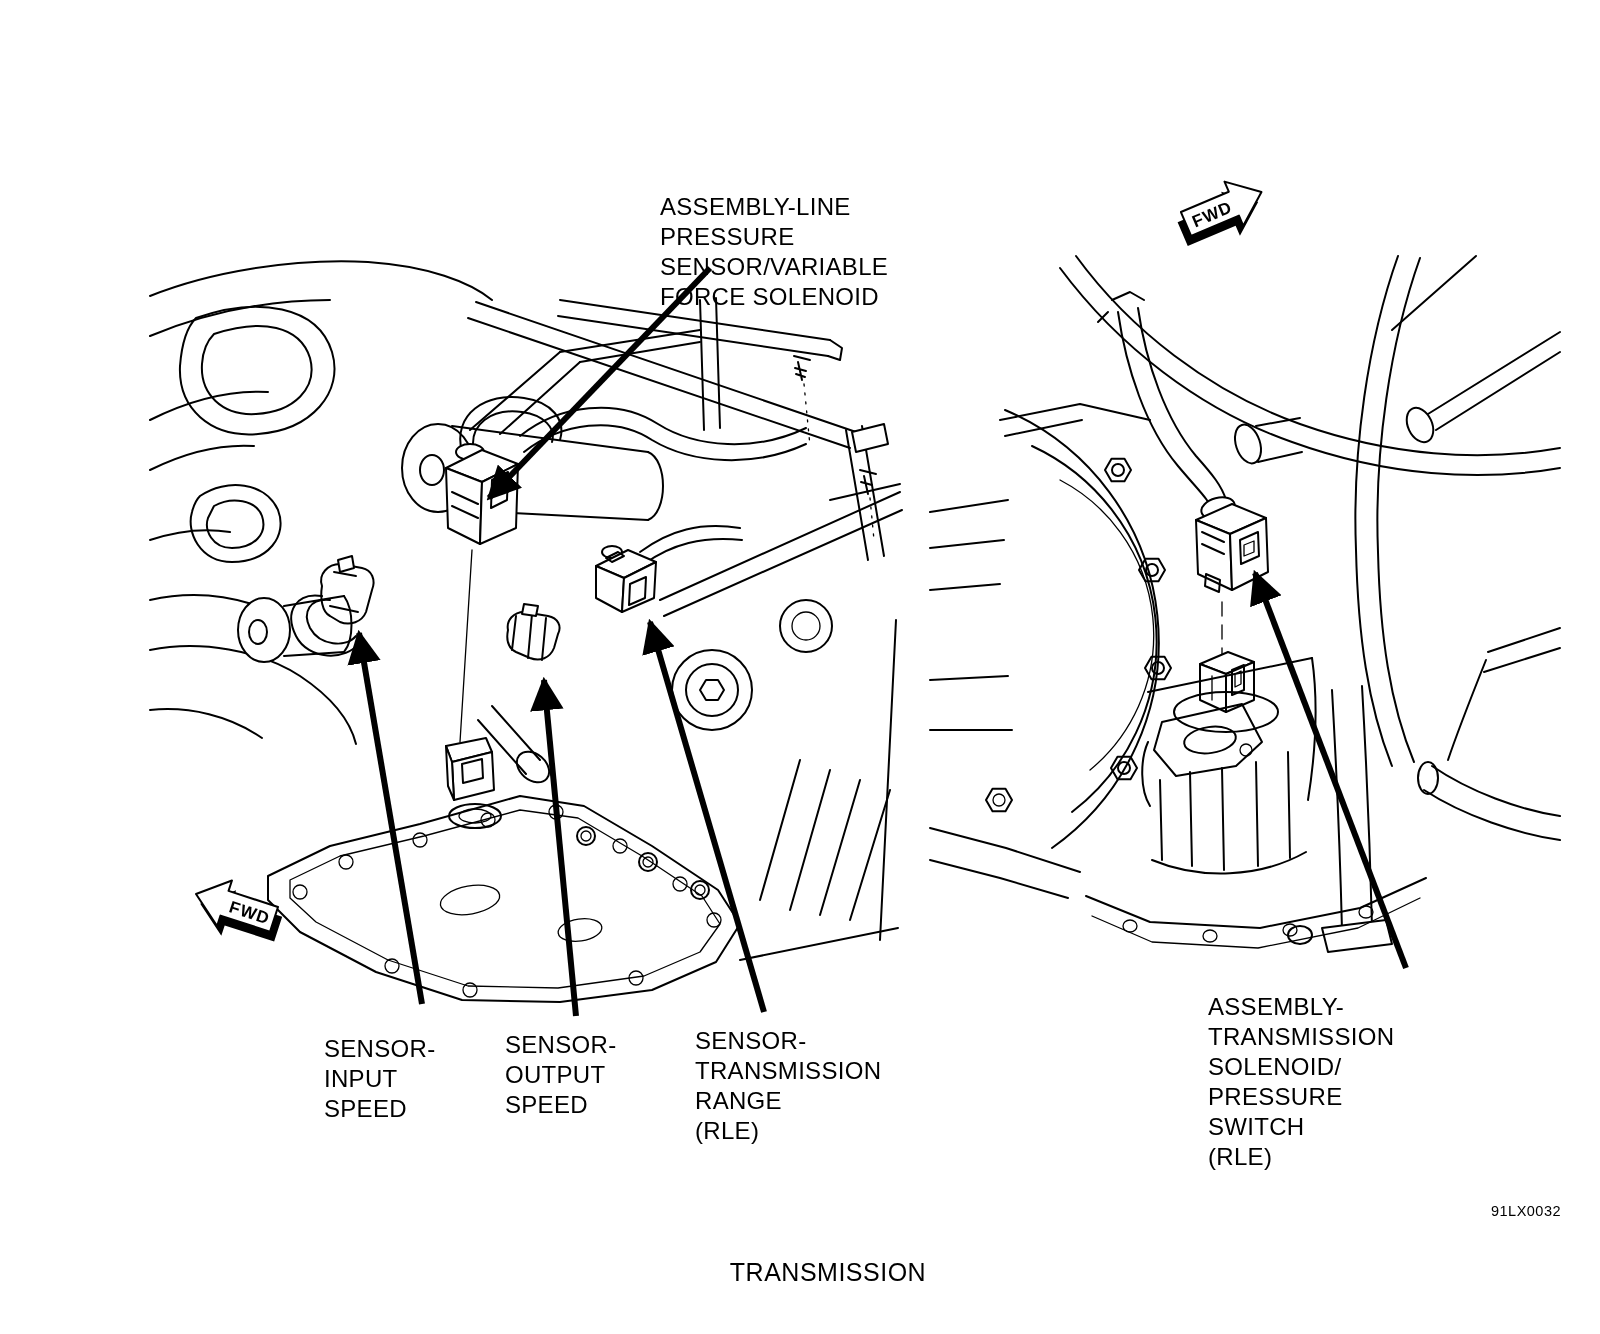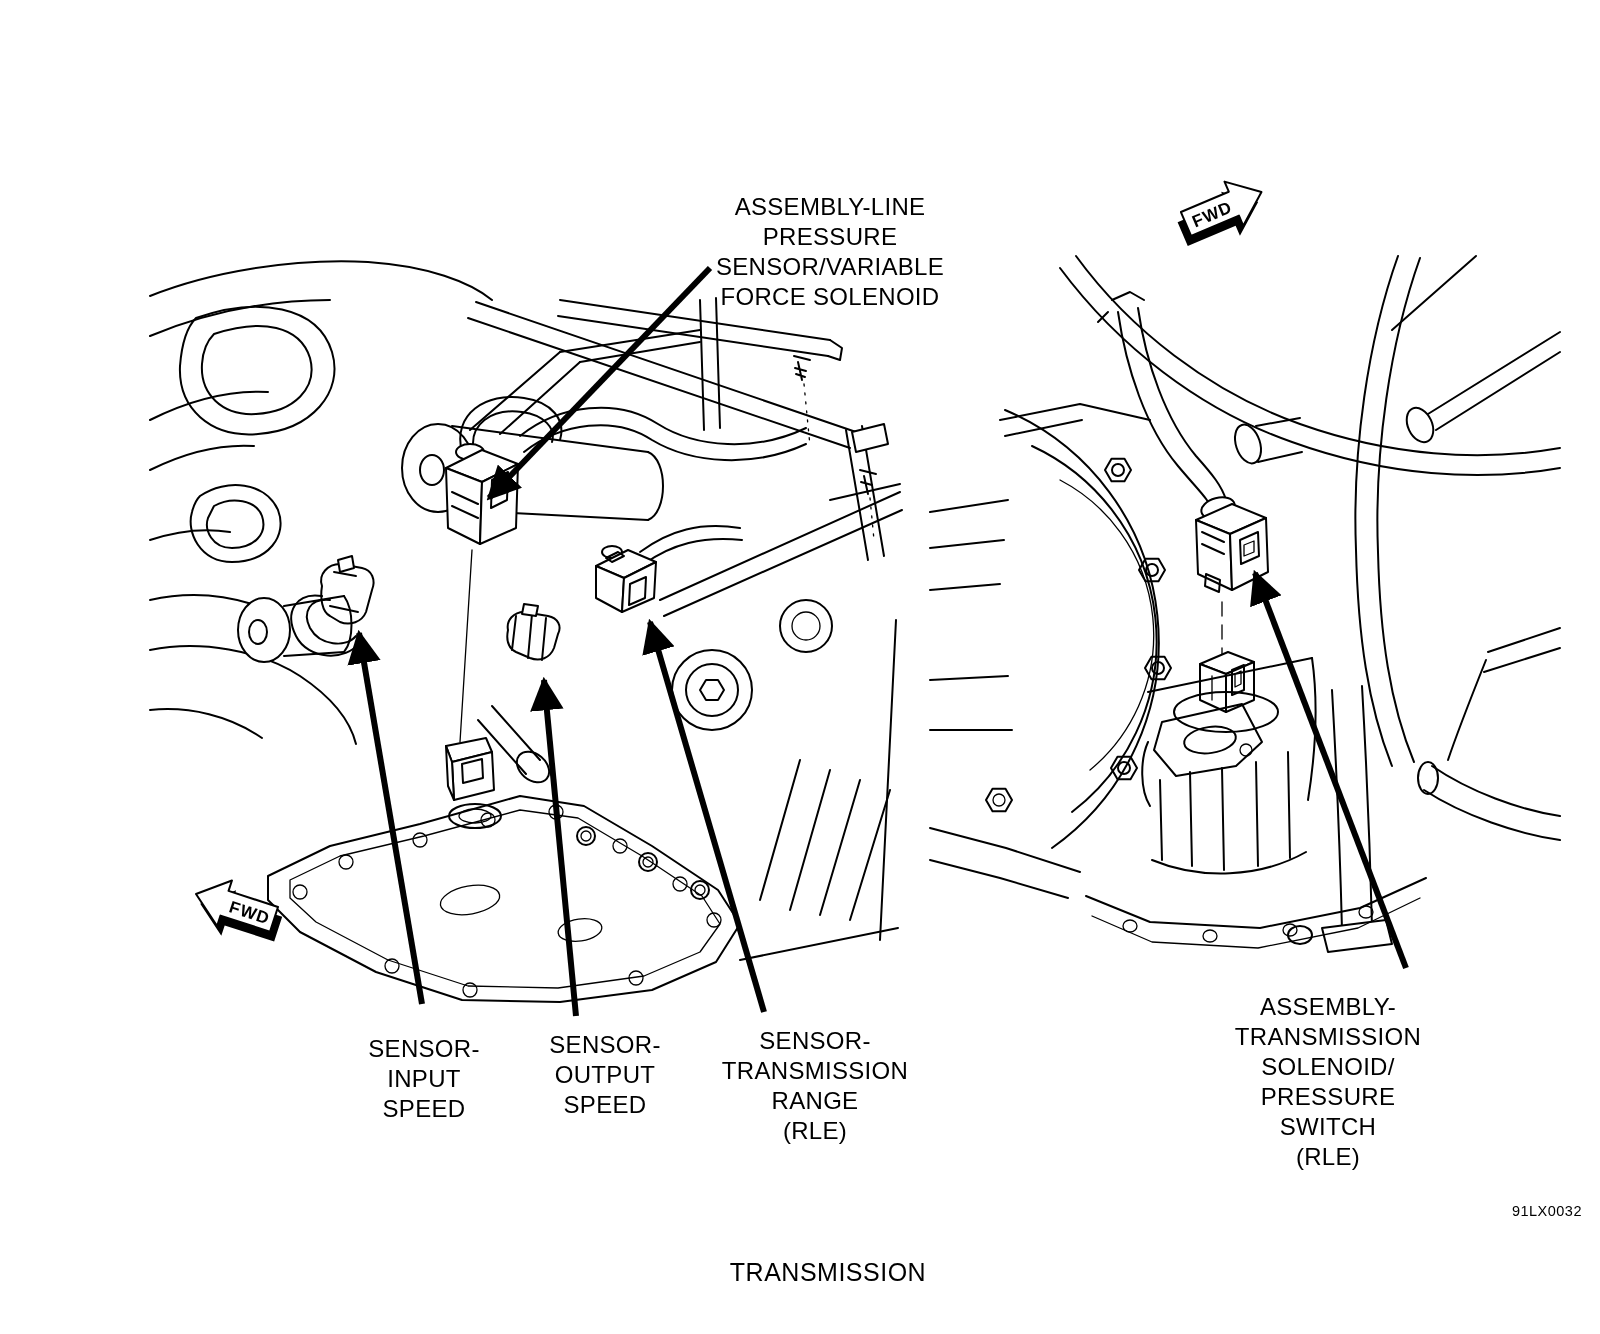--- a/index.html
+++ b/index.html
@@ -1,21 +1,21 @@
 <!DOCTYPE html>
 <html><head>
 <meta charset="utf-8">
 <style>
   html,body{margin:0;padding:0;background:#fff;}
   #page{position:relative;width:1600px;height:1334px;background:#fff;overflow:hidden;
         font-family:"Liberation Sans", sans-serif;color:#000;}
-  .callout{position:absolute;text-align:center;font-size:24px;line-height:30px;
+  .callout{position:absolute;text-align:left;font-size:24px;line-height:30px;
            white-space:pre-line;letter-spacing:.3px;color:#000;}
   .caption{position:absolute;text-align:center;font-size:25px;letter-spacing:.5px;}
-  .figcode{position:absolute;text-align:right;font-size:14.5px;letter-spacing:.5px;}
+  .figcode{position:absolute;text-align:center;font-size:14.5px;letter-spacing:.5px;}
   svg{position:absolute;left:0;top:0;}
   .ln{fill:none;stroke:#000;stroke-width:2;stroke-linejoin:round;stroke-linecap:round;}
   .thin{fill:none;stroke:#000;stroke-width:1.3;stroke-linejoin:round;stroke-linecap:round;}
   .wfill{fill:#fff;stroke:#000;stroke-width:2;stroke-linejoin:round;}
   .leader{fill:none;stroke:#000;stroke-width:6;}
   .blk{fill:#000;stroke:none;}
   .fwdtxt{font-family:"Liberation Sans",sans-serif;font-weight:bold;font-size:17px;letter-spacing:1px;fill:#000;}
 </style>
 </head>
 <body>

